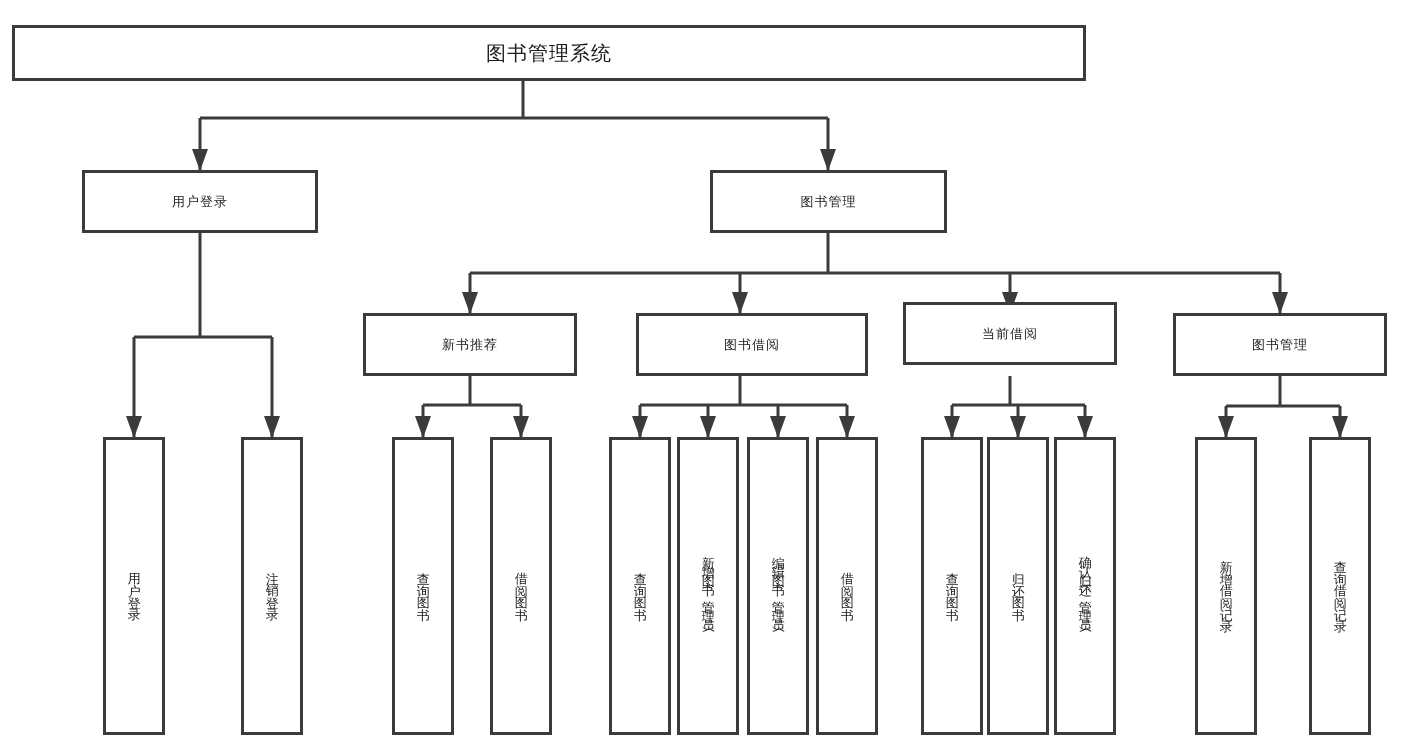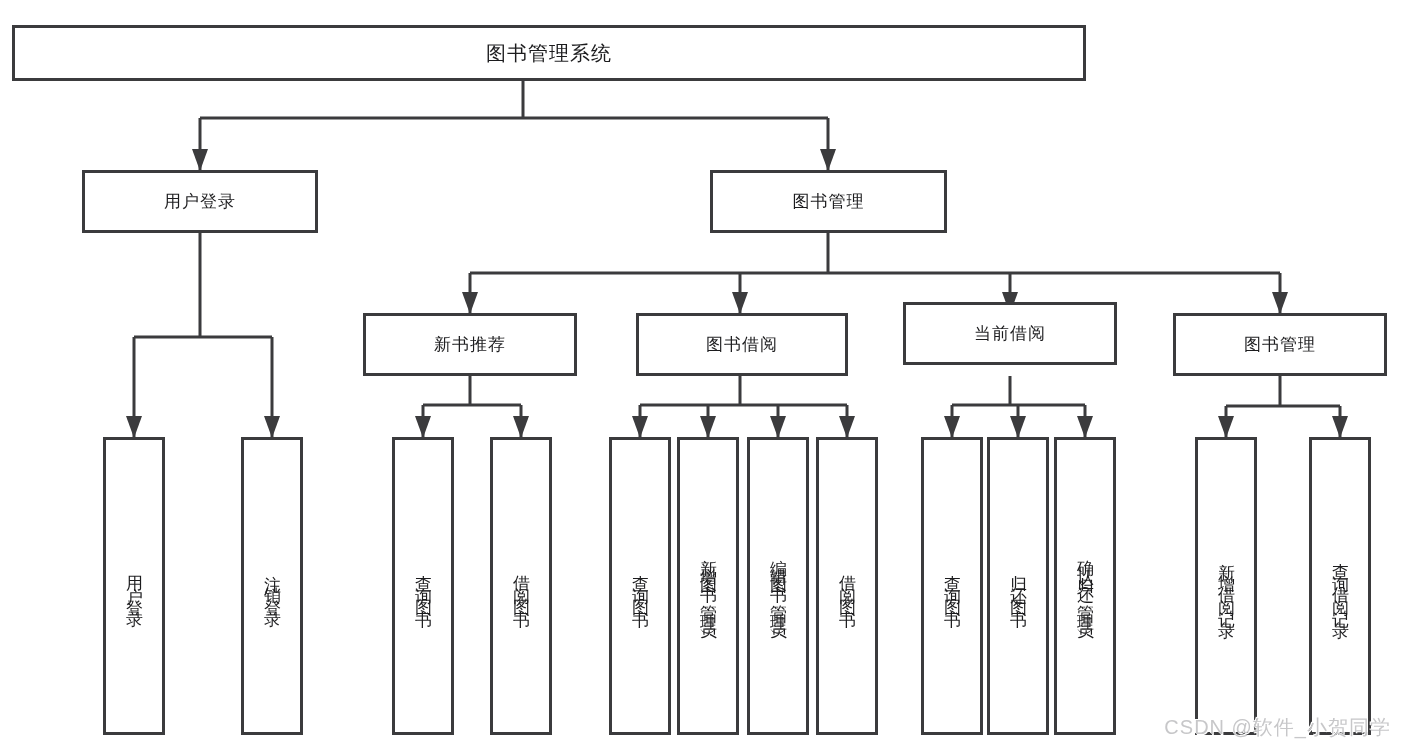--- a/index.html
+++ b/index.html
@@ -23,21 +23,21 @@
   }
   .node {
     position: absolute;
     box-sizing: border-box;
     border: 3px solid #3b3b3d;
     background: #ffffff;
     color: #1c1c1e;
     display: flex;
     align-items: center;
     justify-content: center;
-    font-size: 17px;
+    font-size: 13px;
     letter-spacing: 1px;
     z-index: 2;
   }
   .node.root {
     font-size: 20px;
   }
   .vnode {
     width: 62px;
     top: 437px;
     height: 298px;
@@ -110,21 +110,21 @@
       <line x1="1340" y1="406" x2="1340" y2="437" marker-end="url(#arrow)"></line>
     </g>
   </svg>
 
   <div class="node root" style="left:12px; top:13px; width:1074px; height:56px;margin-top:12px;">图书管理系统</div>
 
   <div class="node" style="left:82px; top:170px; width:236px; height:63px;">用户登录</div>
   <div class="node" style="left:363px; top:313px; width:214px; height:63px;">新书推荐</div>
 
   <div class="node" style="left:710px; top:170px; width:237px; height:63px;">图书管理</div>
-  <div class="node" style="left:636px; top:313px; width:212px; height:63px;">图书借阅</div>
+  <div class="node" style="left:636px; top:313px; width:232px; height:63px;">图书借阅</div>
   <div class="node" style="left:903px; top:302px; width:214px; height:63px;">当前借阅</div>
   <div class="node" style="left:1173px; top:313px; width:214px; height:63px;">图书管理</div>
 
   <div class="node vnode" style="left:103px;">
     <span class="vtext">用户登录</span>
   </div>
   <div class="node vnode" style="left:241px;">
     <span class="vtext">注销登录</span>
   </div>
 
@@ -158,15 +158,14 @@
     <span class="vtext long">确认归还（管理员）</span>
   </div>
 
   <div class="node vnode" style="left:1195px;">
     <span class="vtext">新增借阅记录</span>
   </div>
   <div class="node vnode" style="left:1309px;">
     <span class="vtext">查询借阅记录</span>
   </div>
 
-  <div class="watermark">CSDN @软件_小贺同学</div>
 
 </div>
 
 </body></html>

